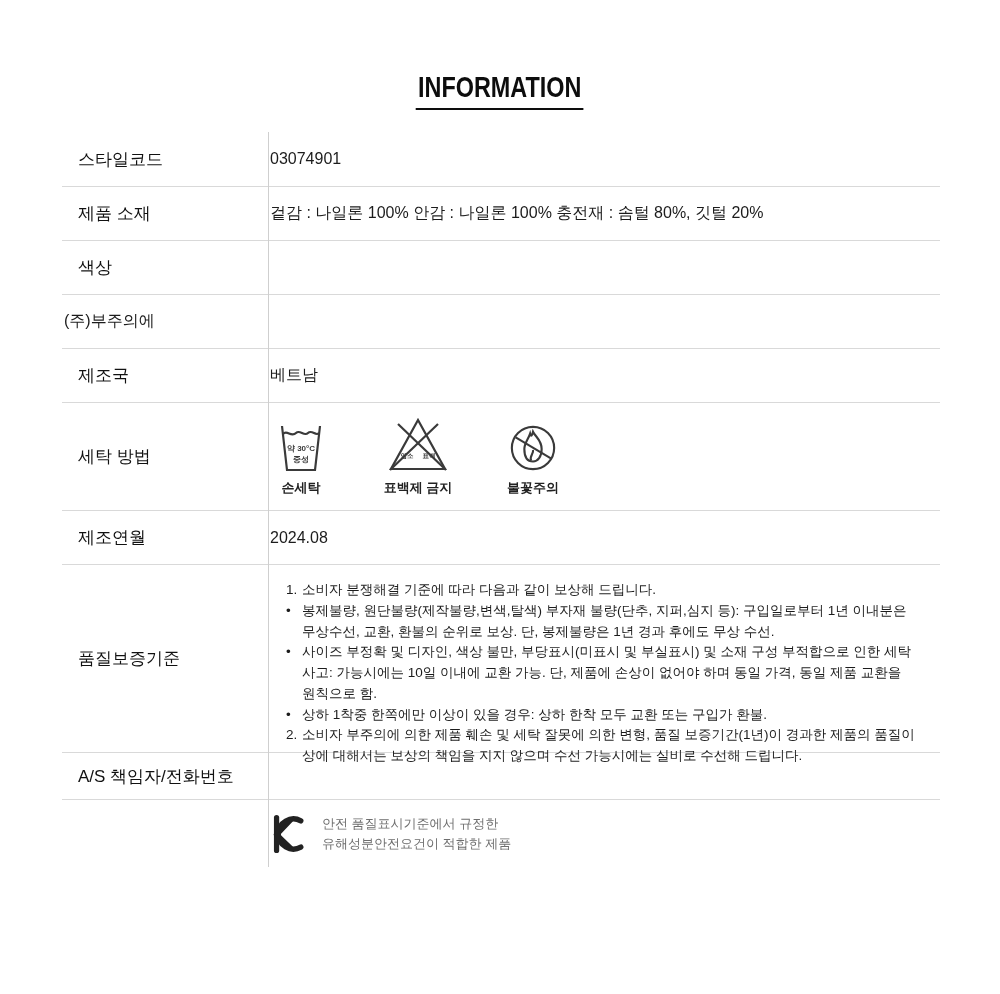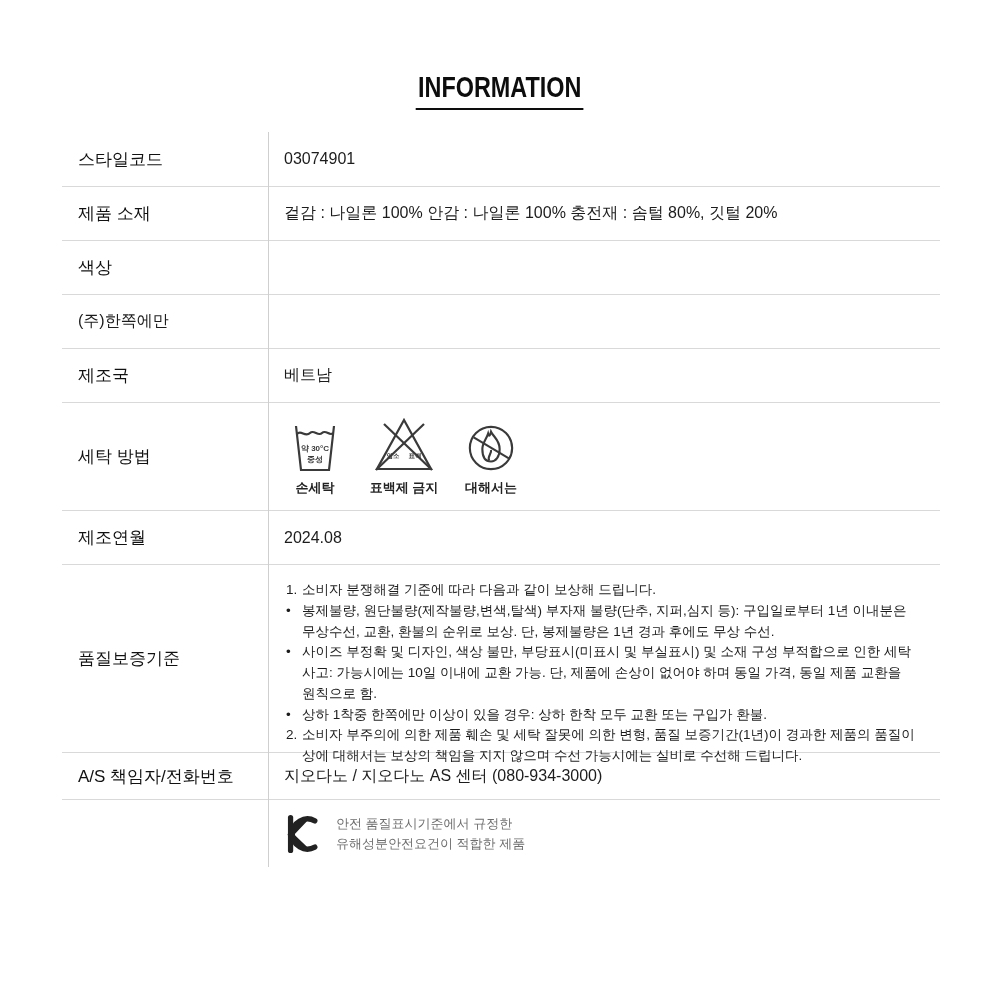--- a/index.html
+++ b/index.html
@@ -13,24 +13,24 @@
     display:inline-block;font-size:30px;font-weight:700;letter-spacing:0px;
     transform:scaleX(0.78);transform-origin:center;
     border-bottom:2px solid #0d0d0d;padding:0 3px 4px 3px;color:#0d0d0d;
   }
   .info-table{position:relative;margin:22px 60px 0 62px;width:878px;}
   .v-divider{position:absolute;left:206px;top:0;bottom:0;width:1px;background:#cfcfcf;}
   .row{display:flex;border-bottom:1px solid #d9d9d9;}
   .row:last-child{border-bottom:none;}
   .cell{display:flex;align-items:center;}
   .label{width:206px;box-sizing:border-box;padding-left:16px;font-size:17px;color:#111;}
-  .value{flex:1;box-sizing:border-box;padding-left:16px;font-size:16px;color:#1c1c1c;}
+  .value{flex:1;box-sizing:border-box;padding-left:2px;font-size:16px;color:#1c1c1c;}
   .h54{height:54px}.h53{height:53px}.h107{height:107px}.h187{height:187px}.h46{height:46px}.h67{height:67px}
   
-  .wash-icons{display:flex;align-items:flex-end;}
+  .wash-icons{display:flex;align-items:flex-end;gap:28px;}
   .icon-box{display:flex;flex-direction:column;align-items:center;}
   .icon-caption{font-size:13px;font-weight:700;color:#222;margin-top:6px;white-space:nowrap;text-align:center;}
   .icon-box svg{display:block;}
   .ib1{width:62px;}
   .ib2{width:88px;margin-left:14px;}
   .ib3{width:88px;margin-left:148px;}
   .ib4{width:70px;margin-left:8px;}
   .care-stroke{stroke:#3a3a3a;fill:none;stroke-width:2.2;}
   .care-text{font-size:8px;font-weight:700;fill:#3a3a3a;text-anchor:middle;font-family:"Liberation Sans",sans-serif;}
   .care-text-sm{font-size:6.5px;font-weight:700;fill:#3a3a3a;text-anchor:middle;font-family:"Liberation Sans",sans-serif;}
@@ -59,21 +59,21 @@
     <div class="cell value">03074901</div>
   </div>
   <div class="row h53">
     <div class="cell label">제품 소재</div>
     <div class="cell value">겉감 : 나일론 100%  안감 : 나일론 100%  충전재 : 솜털 80%, 깃털 20%</div>
   </div>
   <div class="row h53">
     <div class="cell label">색상</div>
   </div>
   <div class="row h53">
-    <div class="cell value">(주)한쪽에만</div>
+    <div class="cell value">(주)부주의에</div>
   </div>
   <div class="row h53">
     <div class="cell label">제조국</div>
     <div class="cell value">베트남</div>
   </div>
 
   <div class="row h107">
     <div class="cell label">세탁 방법</div>
     <div class="cell value">
       <div class="wash-icons">
@@ -100,21 +100,21 @@
         </div>
 
 
         <div class="icon-box ib4">
           <svg width="50" height="50" viewBox="0 0 52 52">
             <circle class="care-stroke" cx="26" cy="26" r="22" stroke-width="2.4"></circle>
             <path class="care-stroke" d="M26,9 C29,15 35,18 35,27 C35,35 31,40 26,40 C20,40 17,35 17,27 C17,21 21,17 23,11 C24,15 25,13 26,9 Z" stroke-width="1.8"></path>
             <path class="care-stroke" d="M24,39 C22,34 27,32 26,28" stroke-width="1.6"></path>
             <path class="care-stroke" d="M8,15 L45,37" stroke-width="2"></path>
           </svg>
-          <div class="icon-caption">대해서는</div>
+          <div class="icon-caption">불꽃주의</div>
         </div>
 
       </div>
     </div>
   </div>
 
   <div class="row h53">
     <div class="cell label">제조연월</div>
     <div class="cell value">2024.08</div>
   </div>
@@ -140,21 +140,20 @@
       </div>
       <div class="w-item">
         <span class="w-marker">2.</span>
         <span class="w-text">소비자 부주의에 의한 제품 훼손 및 세탁 잘못에 의한 변형, 품질 보증기간(1년)이 경과한 제품의 품질이상에 대해서는 보상의 책임을 지지 않으며 수선 가능시에는 실비로 수선해 드립니다.</span>
       </div>
     </div>
   </div>
 
   <div class="row h46">
     <div class="cell label">A/S 책임자/전화번호</div>
-    <div class="cell value">지오다노 / 지오다노 AS 센터 (080-934-3000)</div>
   </div>
 
   <div class="row h67">
     <div class="cell label"></div>
     <div class="cell value">
       <div class="kc-wrap">
         <svg class="kc-mark" width="42" height="46" viewBox="0 0 64 64">
           <g fill="none" stroke="#222222" stroke-width="8" stroke-linecap="round">
             <path d="M10,7 L10,57"></path>
             <path d="M10,33 L31,11"></path>

